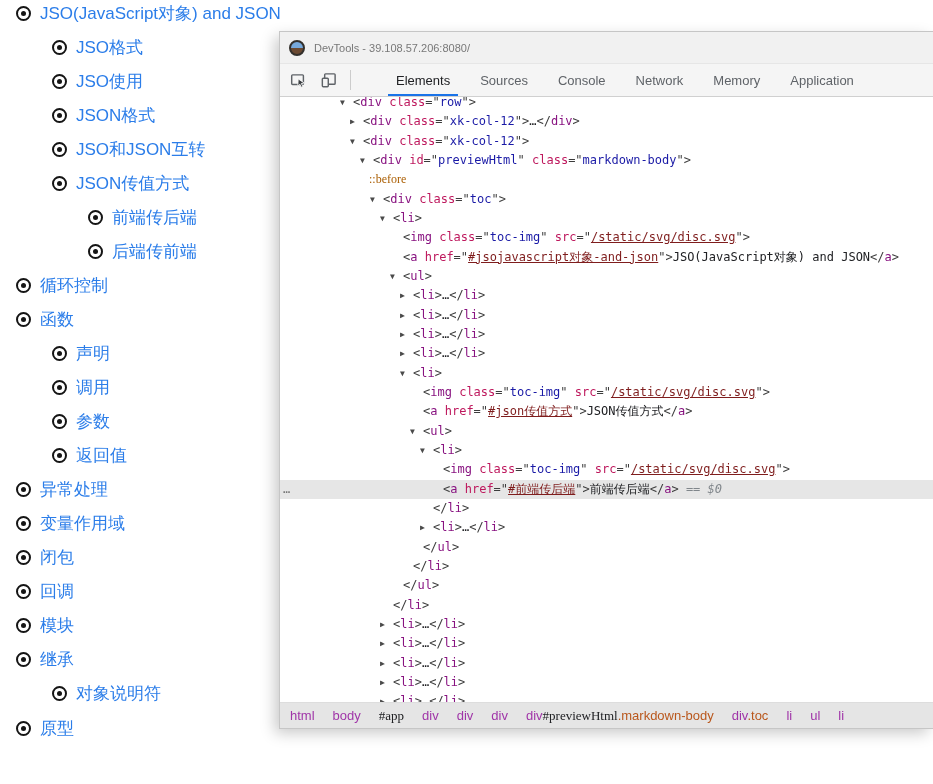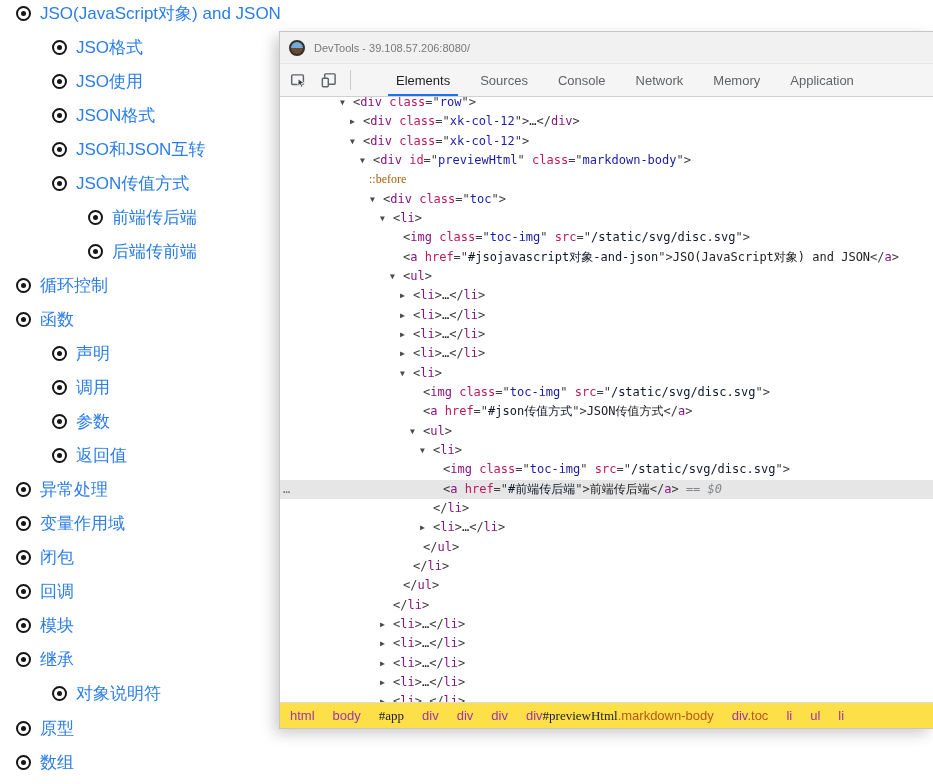--- a/index.html
+++ b/index.html
@@ -52,27 +52,27 @@
   .crow:first-child { margin-top:-4px; }
   .crow.sel { background:#e6e6e6; }
   .arrow { display:inline-block; width:13px; font-size:8px; color:#4a4a4a;
            vertical-align:1px; cursor:pointer; }
   .dots { position:absolute; left:3px; top:0; color:#757575; letter-spacing:1px;
           font-size:12px; cursor:pointer; }
   .c-p  { color:#3c3c3c; }
   .c-t  { color:#881280; }
   .c-a  { color:#be185d; }
   .c-v  { color:#1a1aa6; }
-  .c-l  { color:#0f172a; }
+  .c-l  { color:#7f1d1d; text-decoration:underline; }
   .c-x  { color:#202124; }
   .c-ps { color:#aa5d00; }
   .c-eq { color:#80868b; font-style:italic; }
 
   
-  .crumbs { height:26px; flex:none; background:#fde047; border-top:1px solid #ddd;
+  .crumbs { height:26px; flex:none; background:#e5e5e5; border-top:1px solid #ddd;
             display:flex; align-items:center; padding-left:10px; gap:18px;
             font-size:13px; overflow:hidden; white-space:nowrap; }
   .crumb { cursor:pointer; }
   .cb-el  { color:#a035a8; }
   .cb-id  { color:#202124;font-family:Liberation Serif, serif; }
   .cb-cls { color:#b9571c;text-align:center; }
 </style>
 </head>
 <body>
 
@@ -202,26 +202,20 @@
         <span class="disc">
           <span class="dot"></span>
         </span>
         <a class="toc-link">对象说明符</a>
       </div>
       <div class="toc-item lv0">
         <span class="disc">
           <span class="dot"></span>
         </span>
         <a class="toc-link">原型</a>
-      </div>
-      <div class="toc-item lv0">
-        <span class="disc">
-          <span class="dot"></span>
-        </span>
-        <a class="toc-link">数组</a>
       </div>
     </div>
 </div>
 
 <div class="devtools">
   <div class="titlebar">
     <span class="favicon"></span>
     <span class="wtitle">DevTools - 39.108.57.206:8080/</span>
   </div>
 

